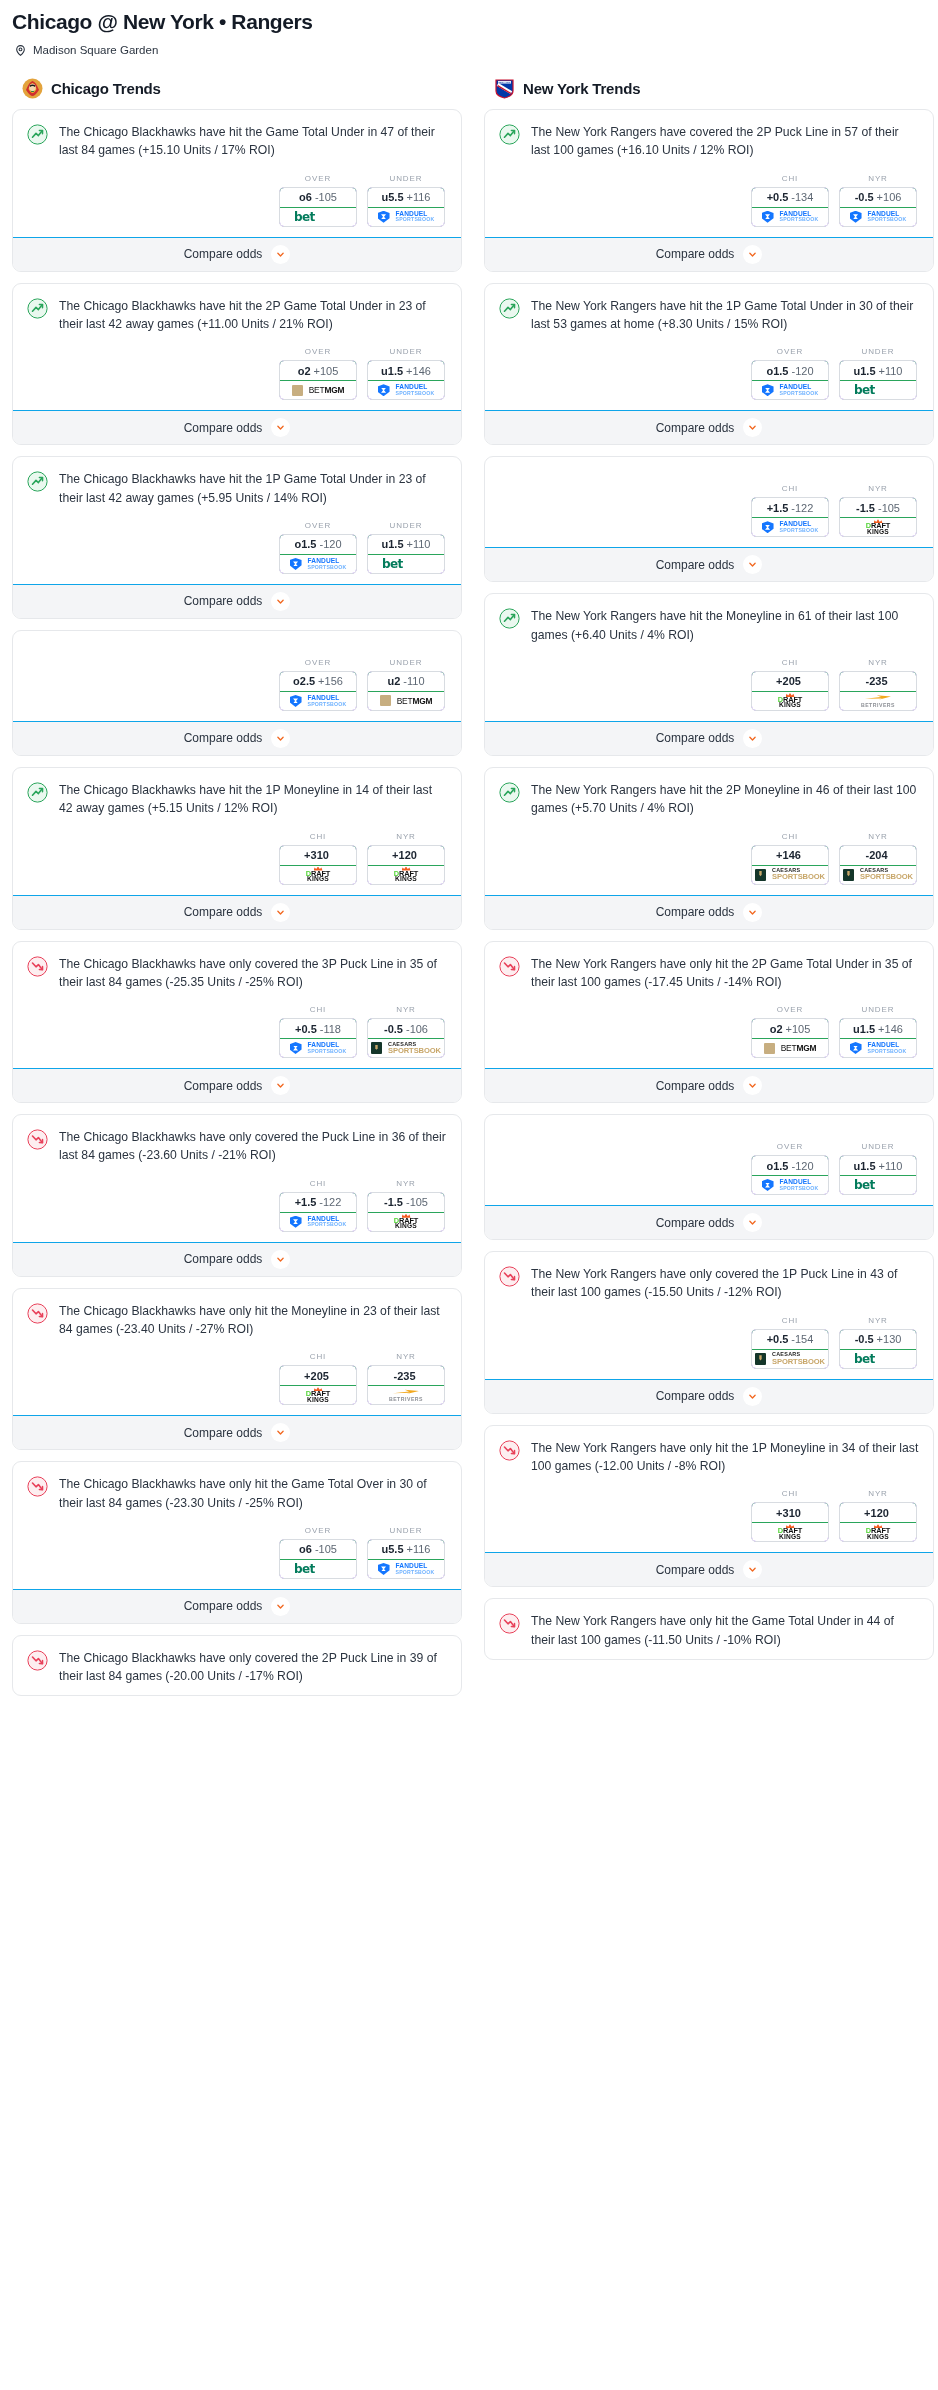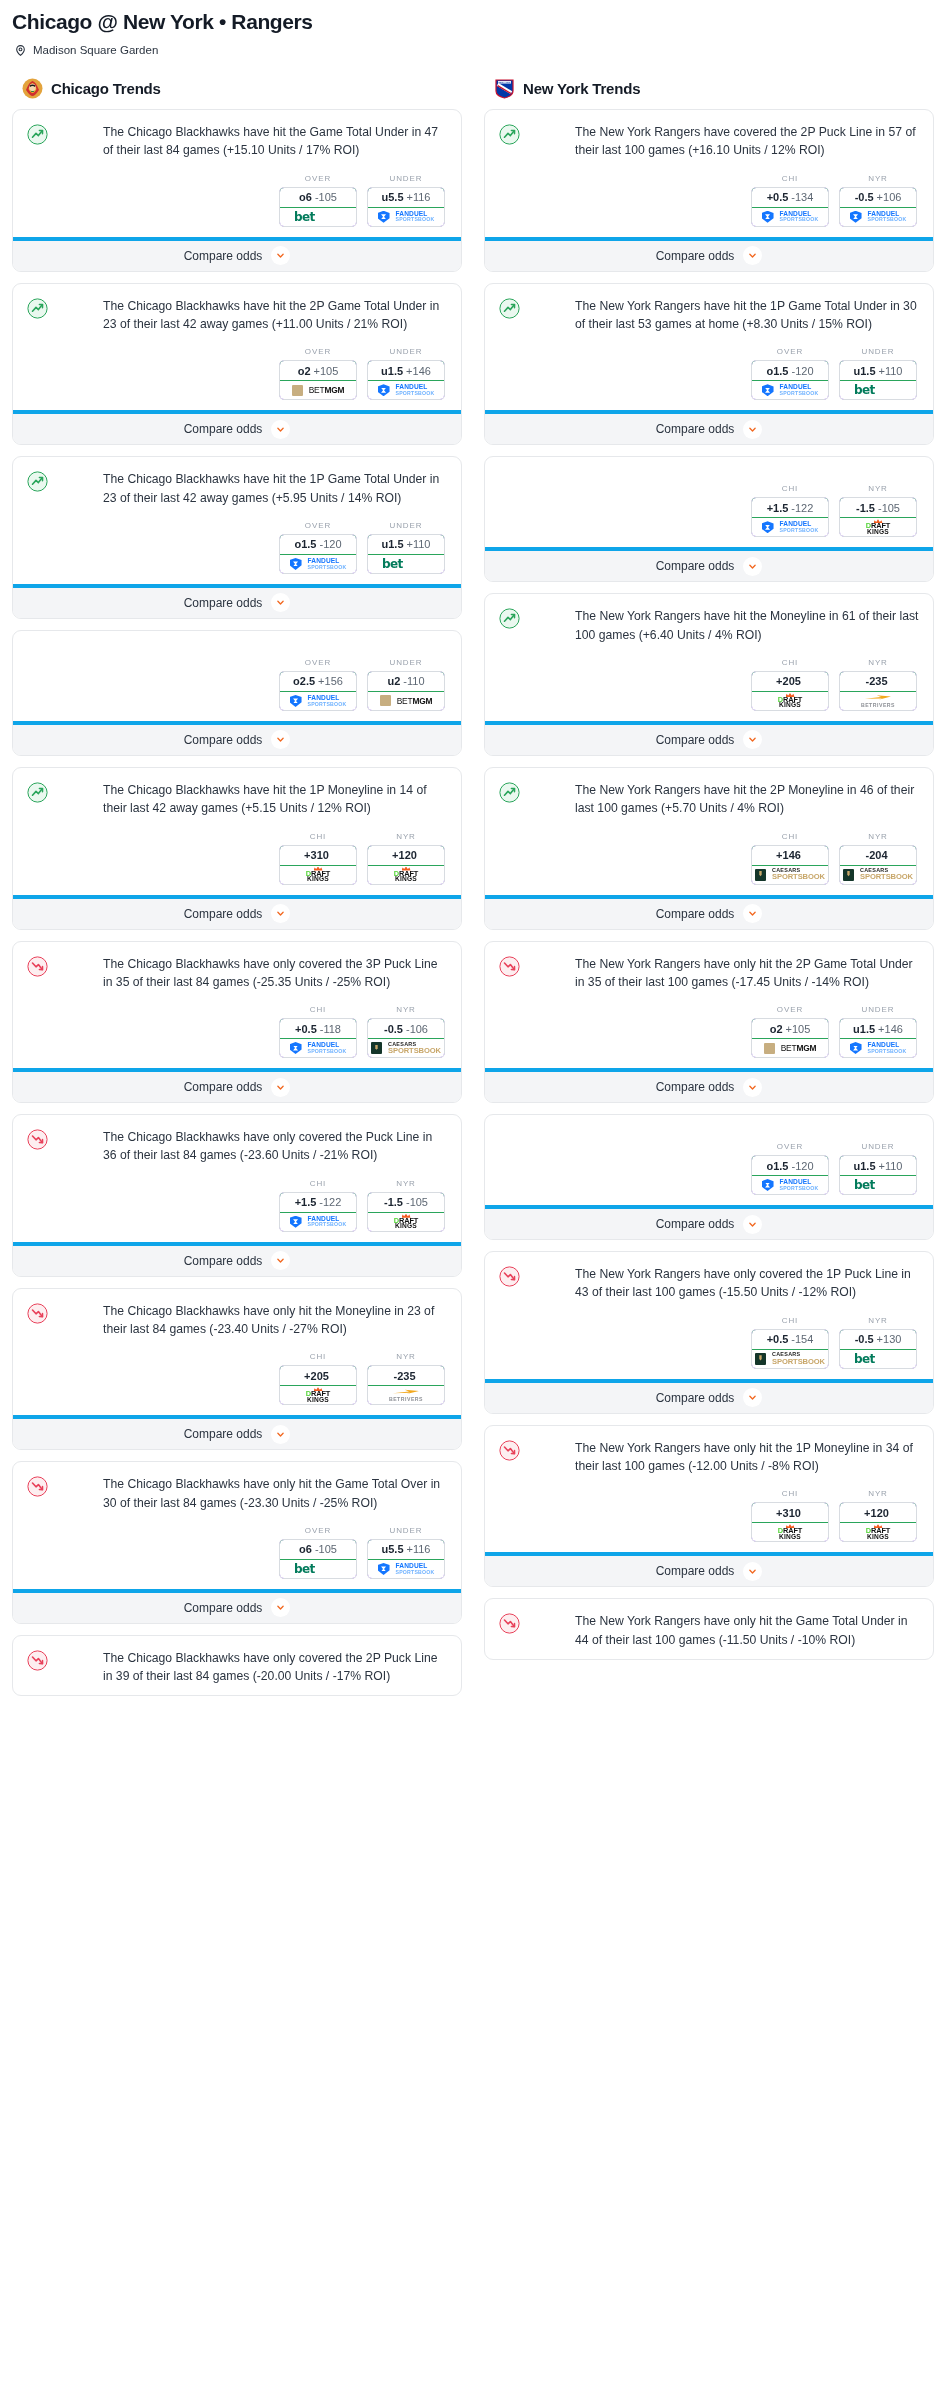--- a/index.html
+++ b/index.html
@@ -65,21 +65,20 @@
     margin-bottom: 11px;
     overflow: hidden;
   }
   .trend-body { padding: 13px 14px 10px 14px; }
   .trend-top { display: flex; gap: 11px; align-items: flex-start; }
   .trend-icon { flex: 0 0 21px; width:21px; height:21px; margin-top:1px; }
   .trend-text {
     font-size: 12.2px;
     line-height: 1.5;
     color: #2b3440;
-    margin-left: 44px;
   }
 
   .odds-area {
     display: flex;
     justify-content: flex-end;
     gap: 10px;
     margin-top: 14px;
     padding-right: 2px;
   }
   .odds-col { width: 78px; }
@@ -149,21 +148,21 @@
   .dk .crown { width:9px;height:4px;background:#f35c1e;
     clip-path: polygon(0 100%,12% 22%,30% 64%,50% 0,70% 64%,88% 22%,100% 100%); margin-bottom:-1px;}
   .br { display:flex; flex-direction:column; align-items:center; line-height:1;}
   .br .swoosh { width:26px; height:8px; background:#f2a81d;
      clip-path: polygon(0 62%, 62% 40%, 45% 18%, 100% 34%, 52% 74%, 66% 58%); }
   .br i { font-size:5.2px; color:#8d9096; font-style:normal; font-weight:700; letter-spacing:0.5px; margin-top:1px;}
 
   
   .compare-bar {
     background: #f4f5f7;
-    border-top: 4px solid #0ea5e9;
+    border-top: 1px solid #0ea5e9;
     height: 34px;
     display: flex;
     align-items: center;
     justify-content: center;
     gap: 9px;
   }
   .compare-label { font-size: 12px; color: #2b3440; }
   .chev-btn {
     width: 19px; height: 19px; border-radius: 50%;
     background: #fff;

